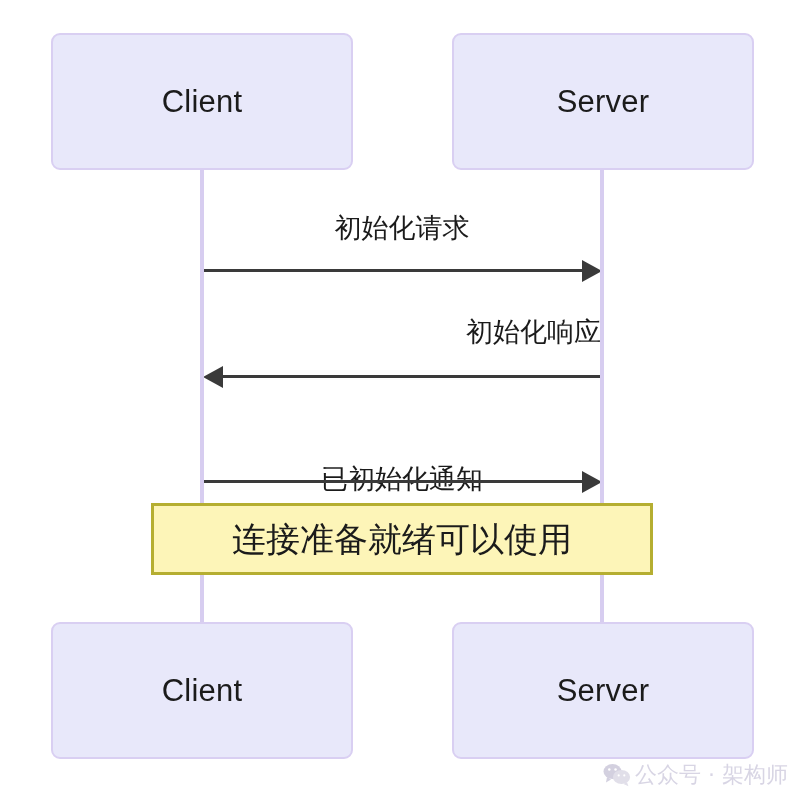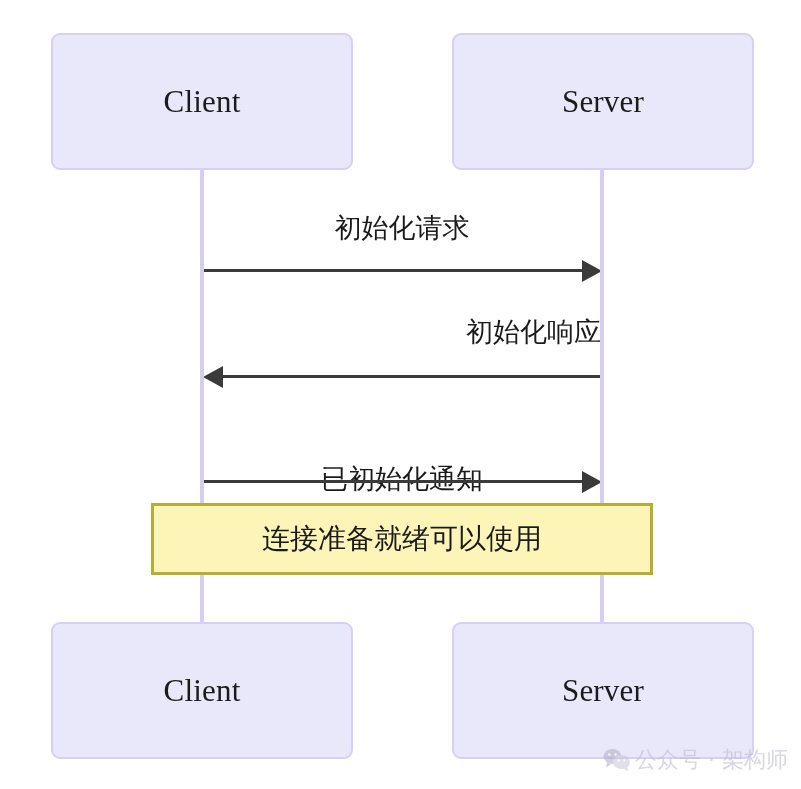--- a/index.html
+++ b/index.html
@@ -27,21 +27,21 @@
     height: 137px;
     background: #e8e8fa;
     border: 2px solid #d9cff2;
     border-radius: 9px;
     display: flex;
     align-items: center;
     justify-content: center;
     z-index: 4;
   }
   .actor-label {
-    font-family: Liberation Serif, serif;
+    font-family: Liberation Sans, sans-serif;
     font-size: 31px;
     color: #1b1b1b;
     letter-spacing: 0.2px;
     line-height: 1;
     text-align: right;
   }
   #actor-client-top   { left: 51px;  top: 33px;  }
   #actor-server-top   { left: 452px; top: 33px;  }
   #actor-client-bottom{ left: 51px;  top: 622px; }
   #actor-server-bottom{ left: 452px; top: 622px; }
@@ -114,31 +114,31 @@
     height: 72px;
     background: #fdf5b8;
     border: 3px solid #b5ae31;
     display: flex;
     align-items: center;
     justify-content: center;
     z-index: 5;
   }
   #note-text {
     font-family: "DejaVu Sans", "Liberation Sans", sans-serif;
-    font-size: 28px;
+    font-size: 34px;
     color: #1b1b1b;
     line-height: 1;
     white-space: nowrap;
   }
 
   
   #watermark {
     position: absolute;
     right: 13px;
-    bottom: 17px;
+    bottom: 2px;
     display: flex;
     align-items: center;
     gap: 4px;
     z-index: 6;
     opacity: 0.55;
   }
   #watermark-text {
     font-family: "DejaVu Sans", "Liberation Sans", sans-serif;
     font-size: 22px;
     color: #b9b4cf;

